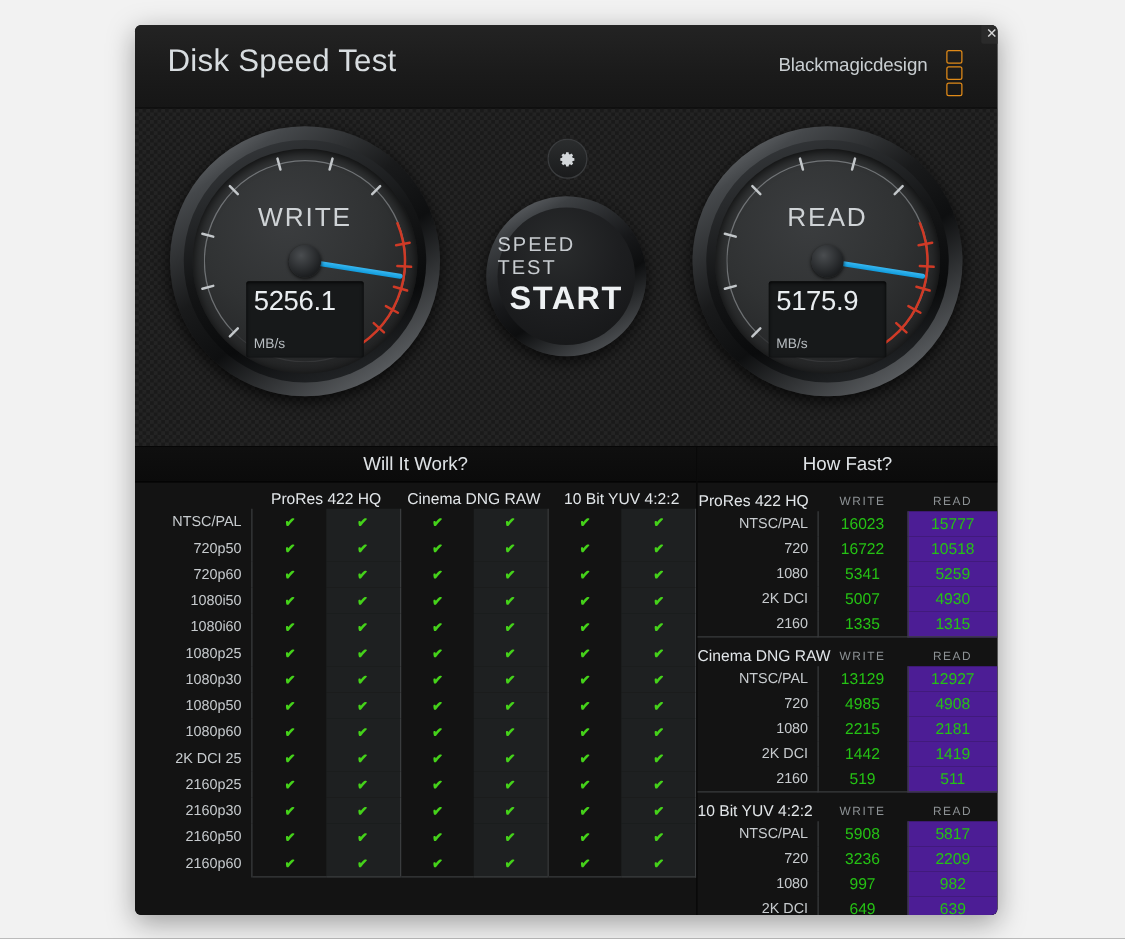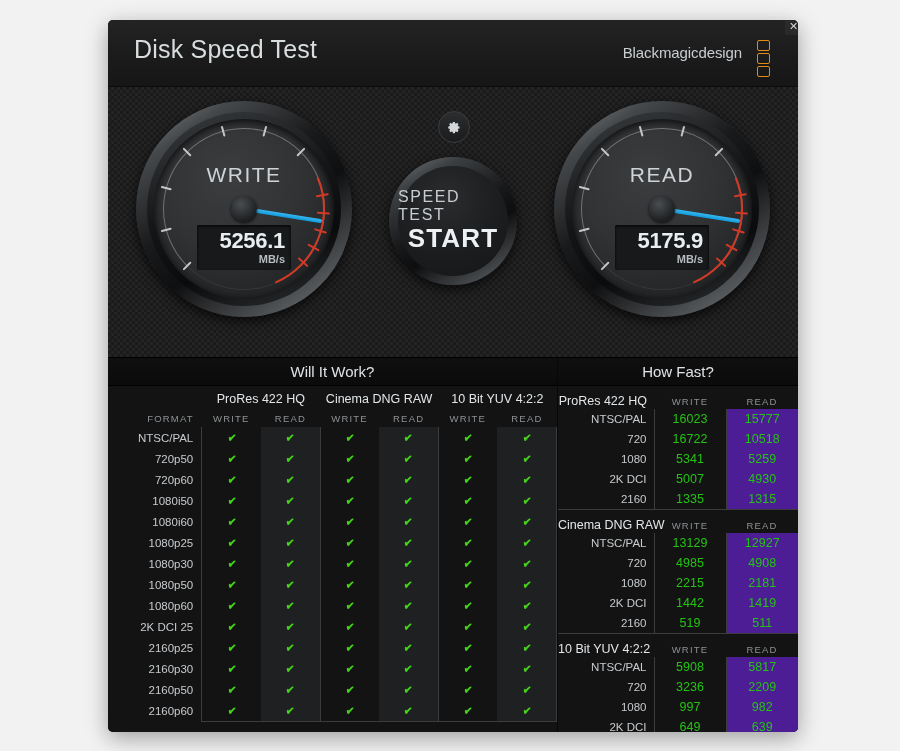--- a/index.html
+++ b/index.html
@@ -117,26 +117,25 @@
     background:linear-gradient(#38b6ef,#0f9bdc);
     border-radius:0 2px 2px 0;
   }
   .needle .nback{
     position:absolute;left:0;top:0;height:6px;width:16px;
     background:#18191a;border-radius:3px 0 0 3px;
   }
   .readout{
     position:absolute;left:50%;top:106px;transform:translateX(-50%);
     width:82px;padding:4px 6px 5px;
-    background:#17191a;border-radius:2px;text-align:right;z-index:5;
+    background:#17191a;border-radius:2px;text-align:left;z-index:5;
     box-shadow:inset 0 1px 3px rgba(0,0,0,.9);
-    font-weight:bold;
   }
   .readout .val{font-size:22px;color:#e9edf0;line-height:1.05;letter-spacing:-.3px;}
-  .readout .unit{font-size:11px;color:#b7bcc0;margin-top:1px;}
+  .readout .unit{font-size:11px;color:#b7bcc0;margin-top:17px;}
   
   .gear-btn{
     position:absolute;left:50%;top:24px;margin-left:-15px;
     width:30px;height:30px;border-radius:50%;
     background:linear-gradient(#2b2d2e,#1a1b1c);
     border:1px solid #3a3c3e;
     display:flex;align-items:center;justify-content:center;
     cursor:pointer;
   }
   .start-btn{
@@ -371,29 +370,20 @@
             <col style="width:58px">
             <col style="width:58px">
         </colgroup>
         <thead>
           <tr>
             <th></th>
             <th class="grp-th" colspan="2">ProRes 422 HQ</th>
             <th class="grp-th" colspan="2">Cinema DNG RAW</th>
             <th class="grp-th" colspan="2">10 Bit YUV 4:2:2</th>
           </tr>
-          <tr>
-            <th class="fmt-th">FORMAT</th>
-            <th class="sub-th">WRITE</th>
-            <th class="sub-th">READ</th>
-            <th class="sub-th">WRITE</th>
-            <th class="sub-th">READ</th>
-            <th class="sub-th">WRITE</th>
-            <th class="sub-th">READ</th>
-          </tr>
         </thead>
         <tbody id="wt-body">
             <tr>
               <td class="fmt">NTSC/PAL</td>
               <td class="chk"><span class="ck">✔</span></td>
               <td class="chk alt"><span class="ck">✔</span></td>
               <td class="chk gsep"><span class="ck">✔</span></td>
               <td class="chk alt"><span class="ck">✔</span></td>
               <td class="chk gsep"><span class="ck">✔</span></td>
               <td class="chk alt gend"><span class="ck">✔</span></td>

